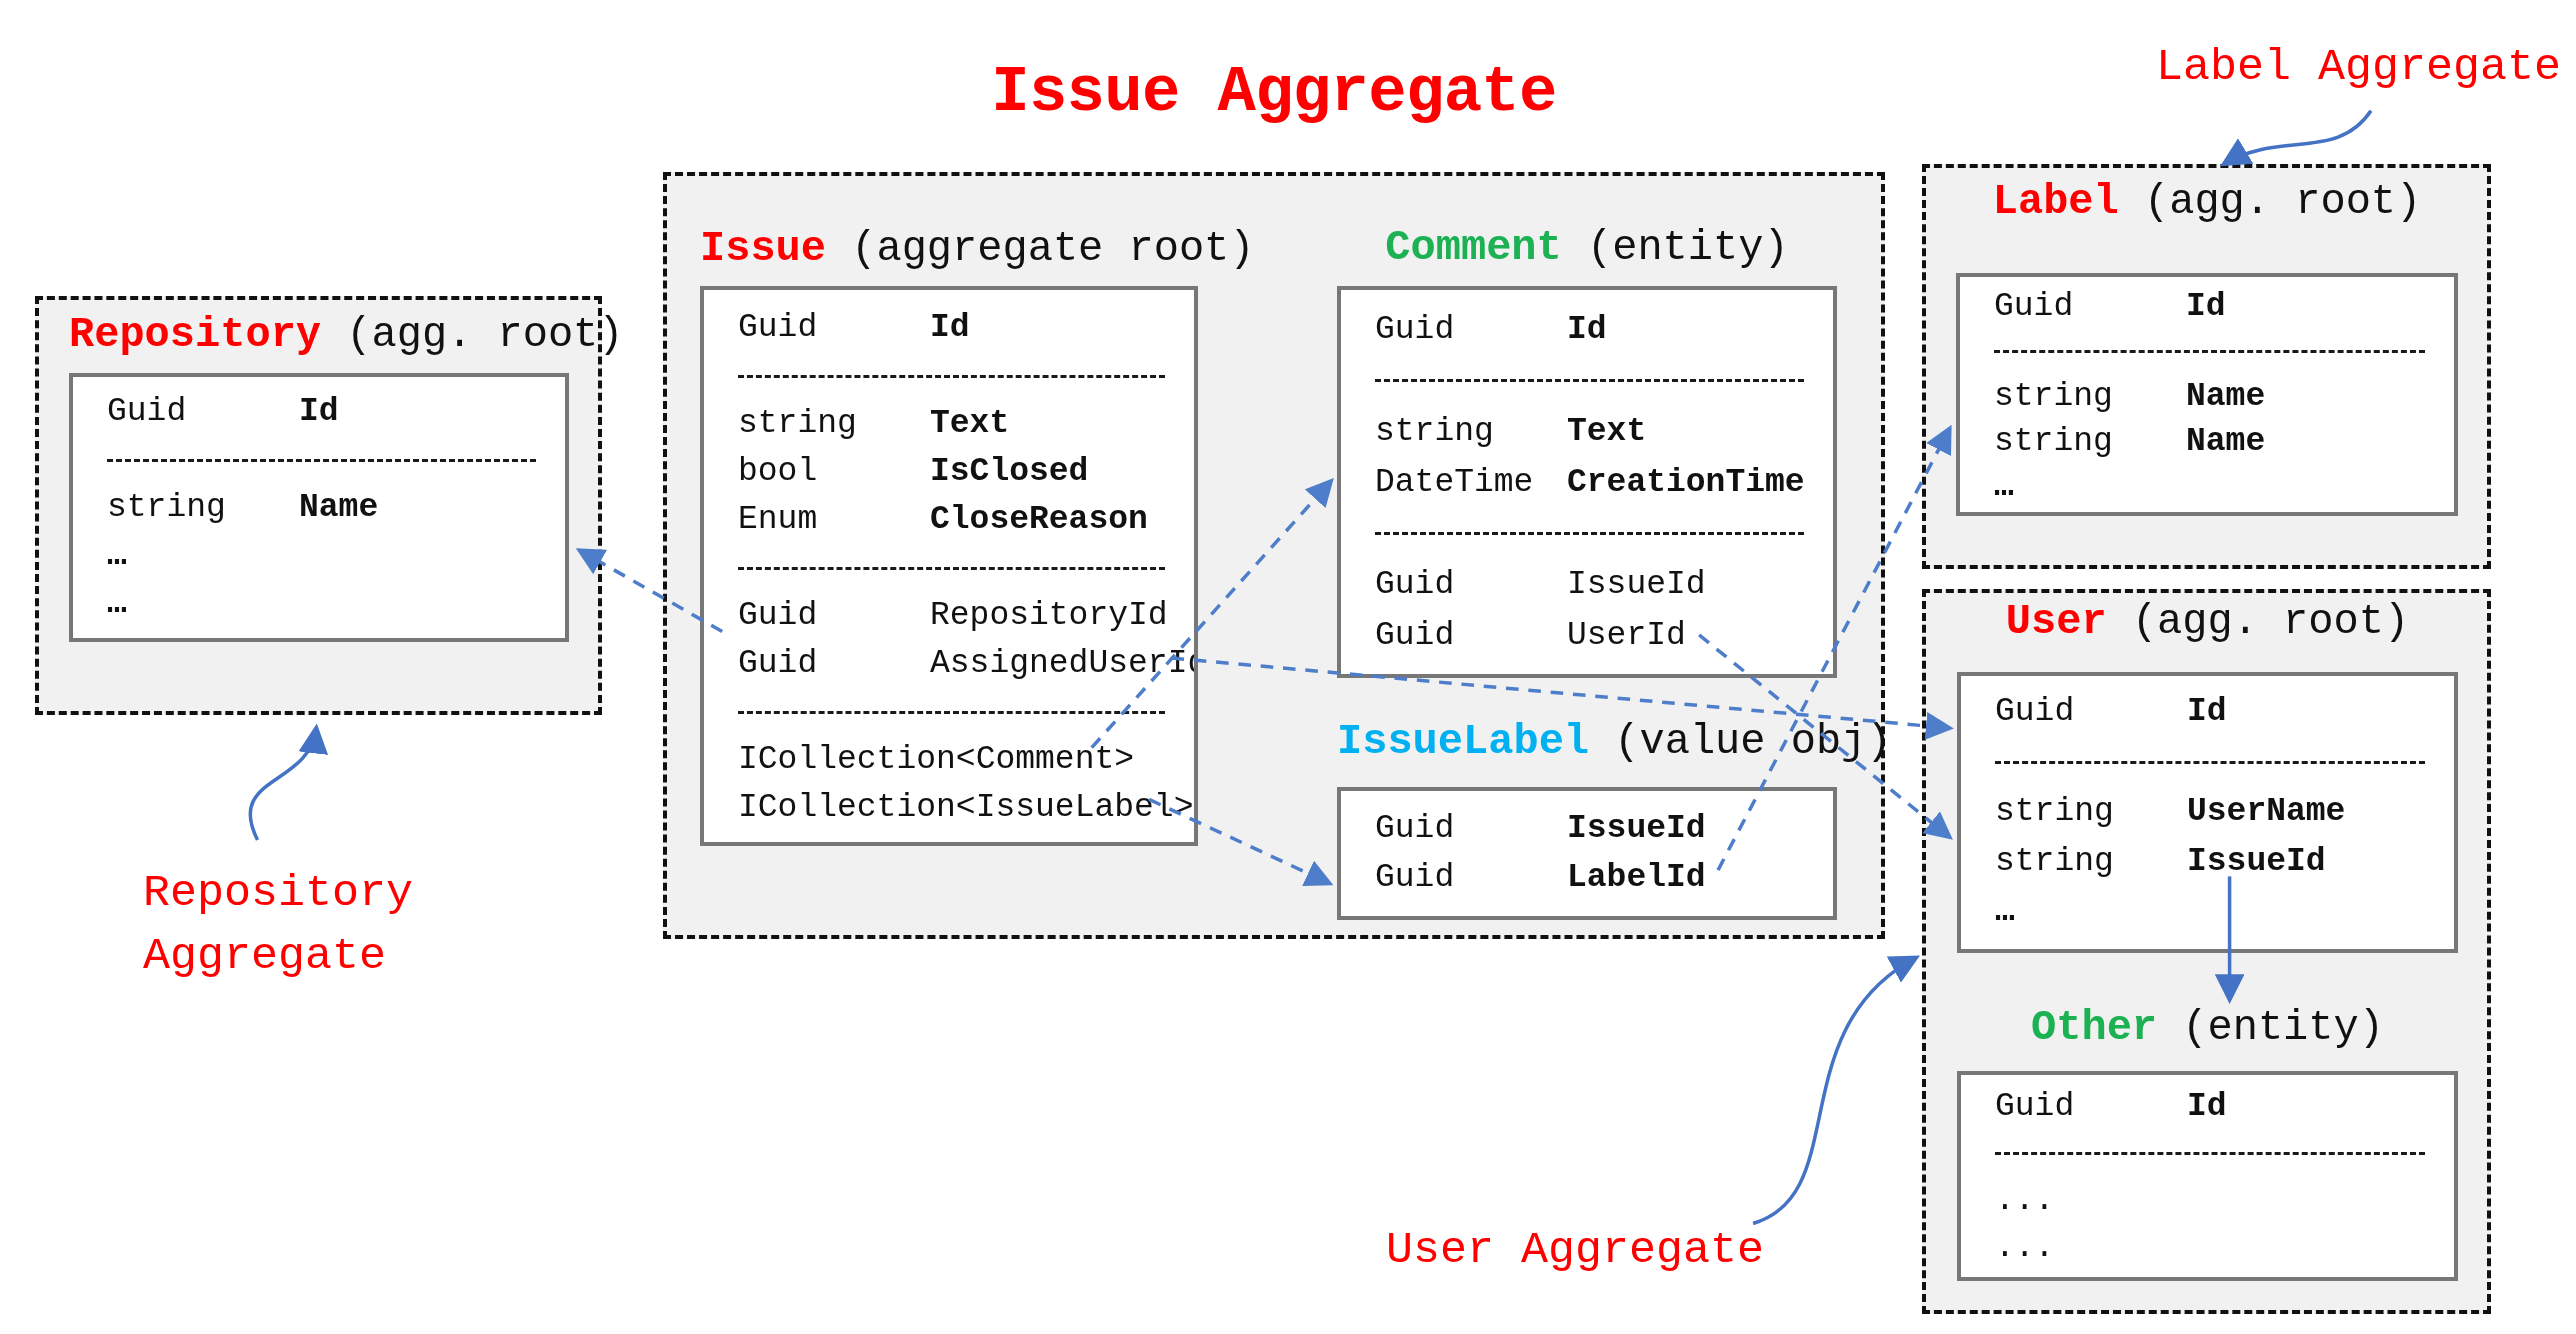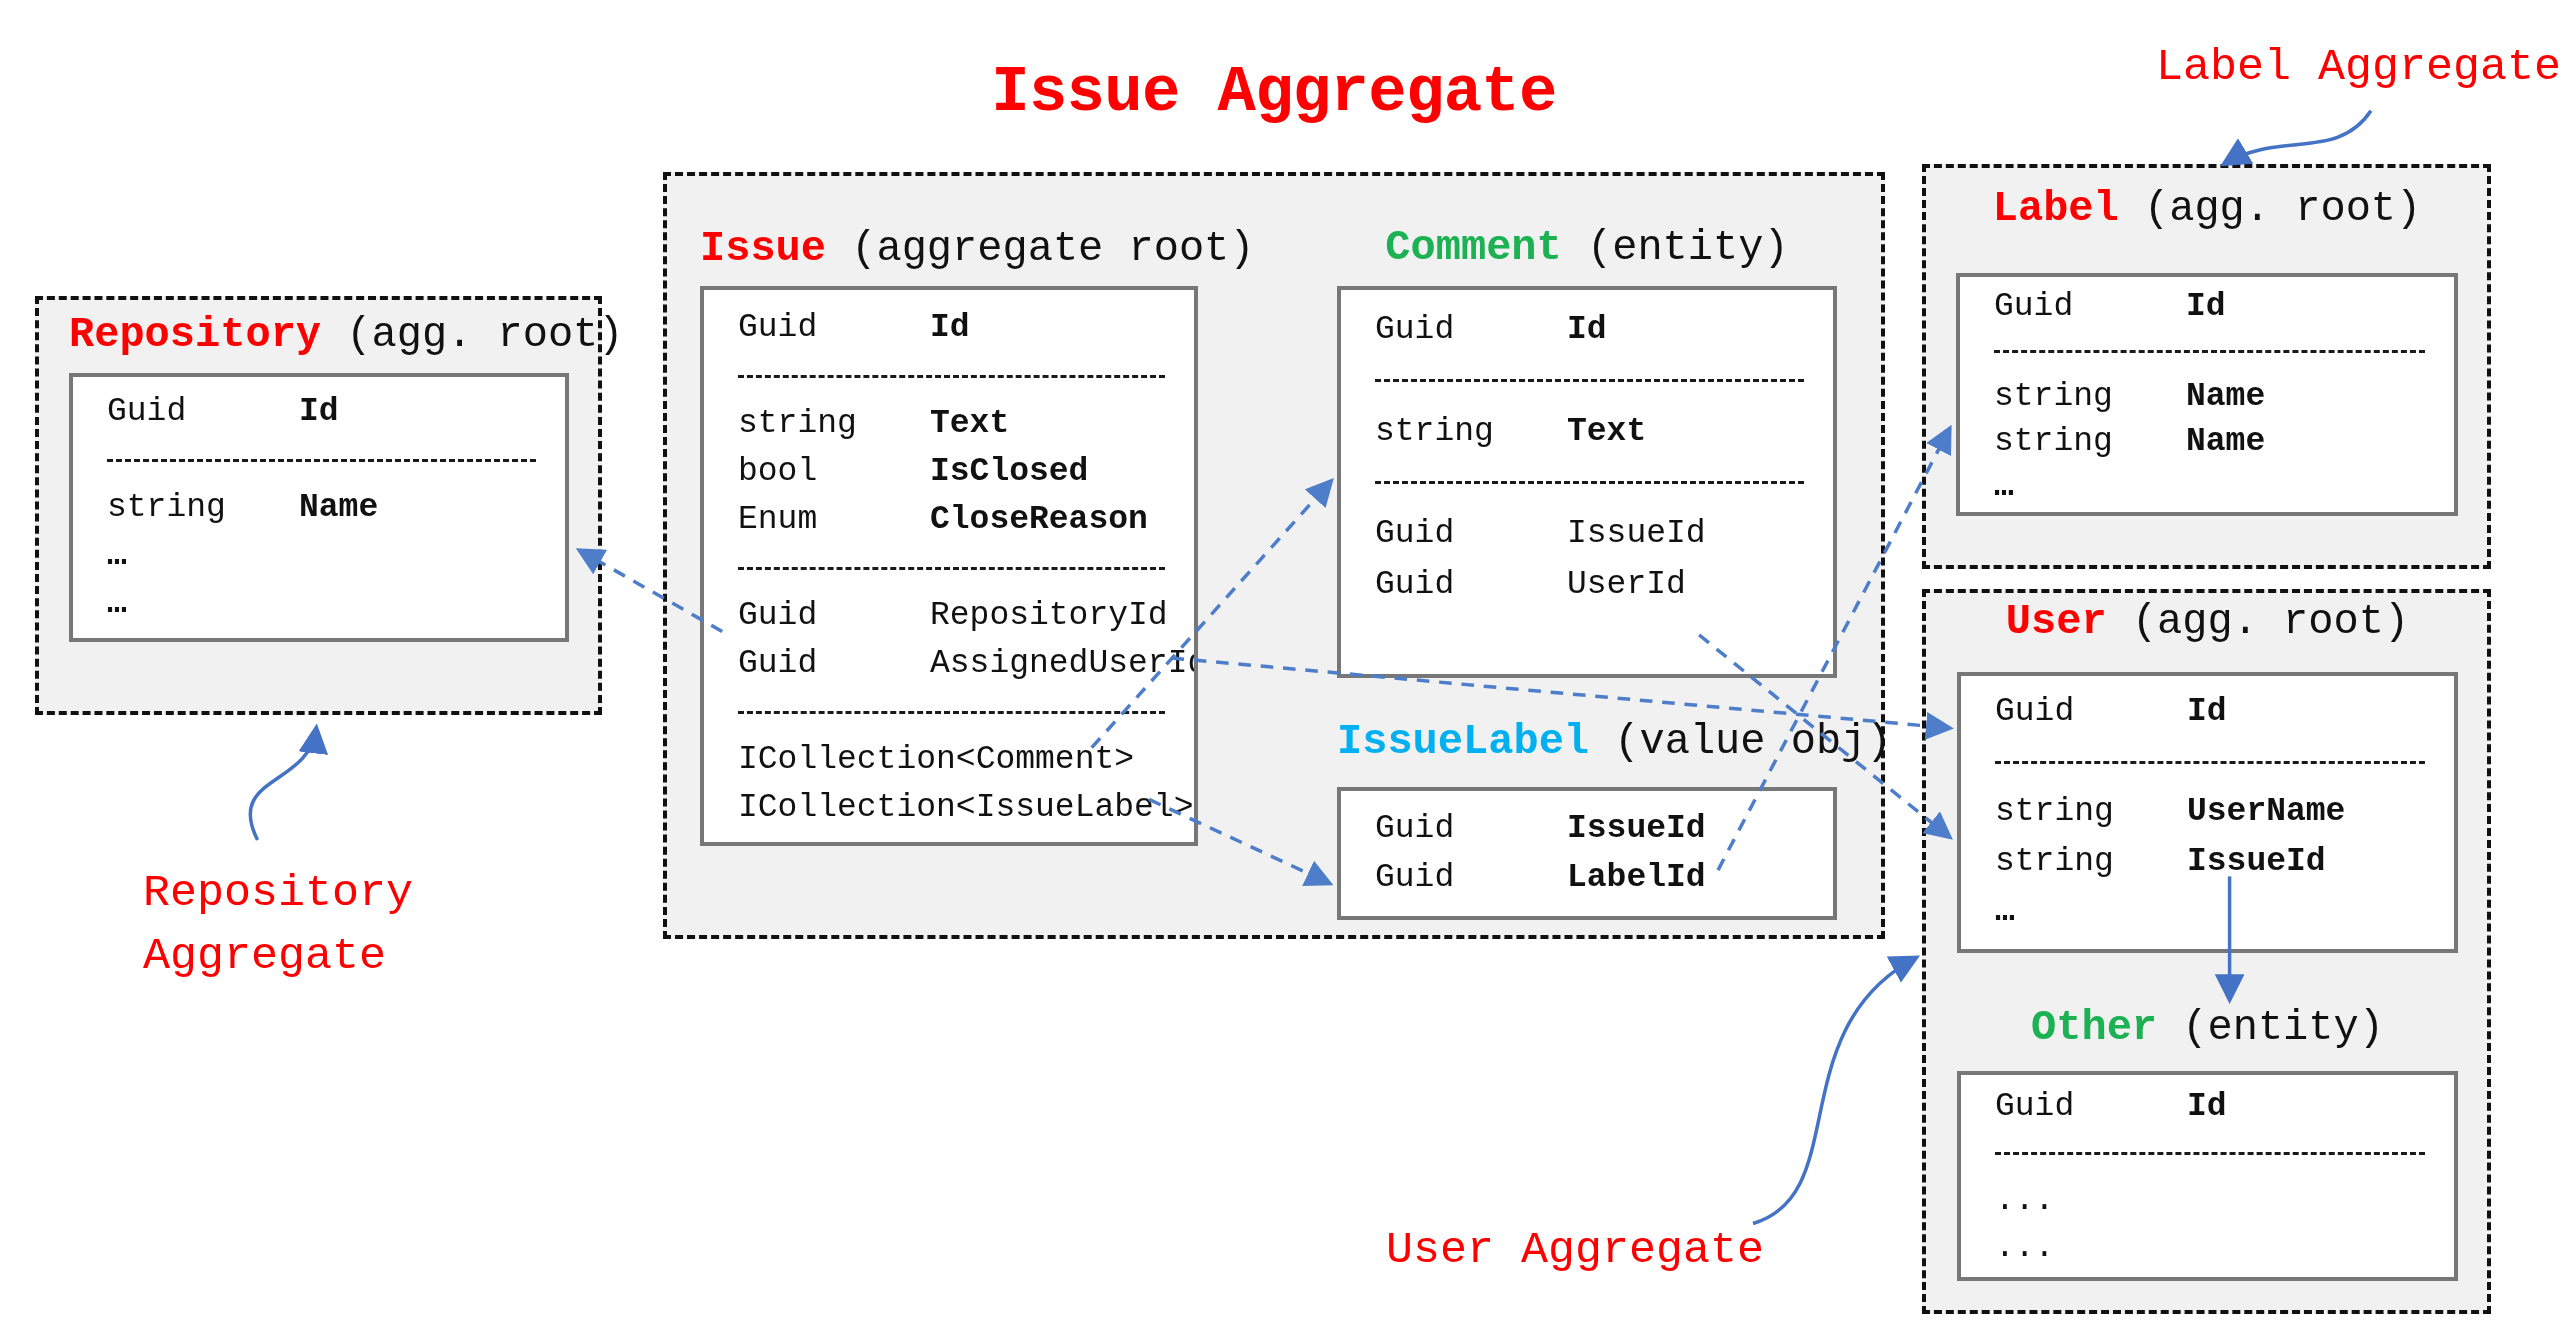--- a/index.html
+++ b/index.html
@@ -37,21 +37,21 @@
   
   .etitle{
     position:absolute;z-index:3;text-align:center;
     font-size:42px;color:#111111;white-space:nowrap;
   }
   .etitle .ename{font-weight:bold;}
   .t-issue{left:700px;top:225px;width:498px;}
   .t-comment{left:1337px;top:224px;width:500px;}
   .t-issuelabel{left:1337px;top:718px;width:500px;}
   .t-repository{left:69px;top:311px;width:500px;}
-  .t-label{left:1956px;top:185px;width:502px;}
+  .t-label{left:1956px;top:178px;width:502px;}
   .t-user{left:1957px;top:598px;width:501px;}
   .t-other{left:1957px;top:1004px;width:501px;}
 
   
   .etable{
     position:absolute;z-index:2;background:#ffffff;
     border:4.2px solid #777777;box-sizing:border-box;
     font-size:33px;color:#111111;overflow:hidden;
   }
   .tb-issue{left:700px;top:286px;width:498px;height:560px;--pitch:48px;padding-top:14px;}
@@ -161,20 +161,24 @@
       <div class="row">
         <span class="tcol">Guid</span>
         <span class="ncol b">Id</span>
       </div>
       <div class="sep">
         <i></i>
       </div>
       <div class="row">
         <span class="tcol">string</span>
         <span class="ncol b">Text</span>
+      </div>
+      <div class="row">
+        <span class="tcol">DateTime</span>
+        <span class="ncol b">CreationTime</span>
       </div>
       <div class="sep">
         <i></i>
       </div>
       <div class="row">
         <span class="tcol">Guid</span>
         <span class="ncol">IssueId</span>
       </div>
       <div class="row">
         <span class="tcol">Guid</span>

